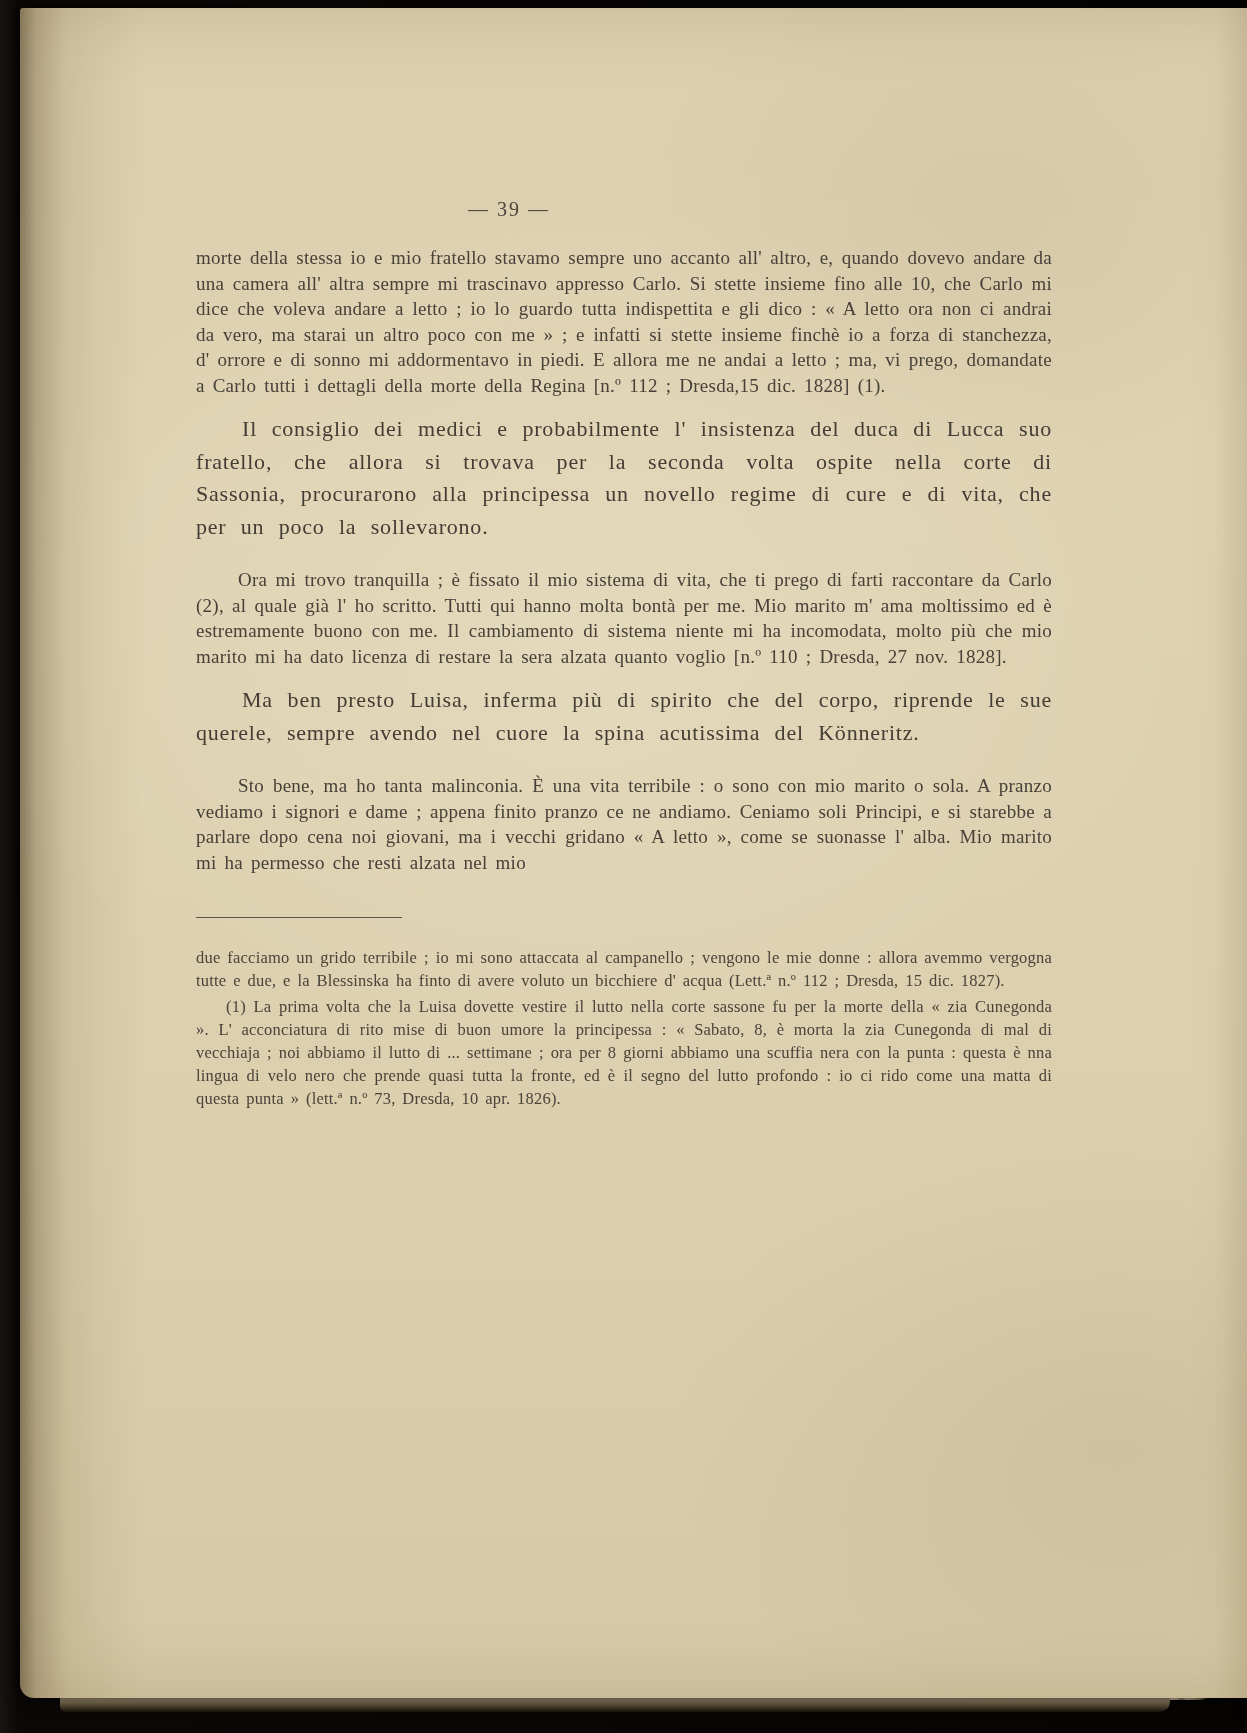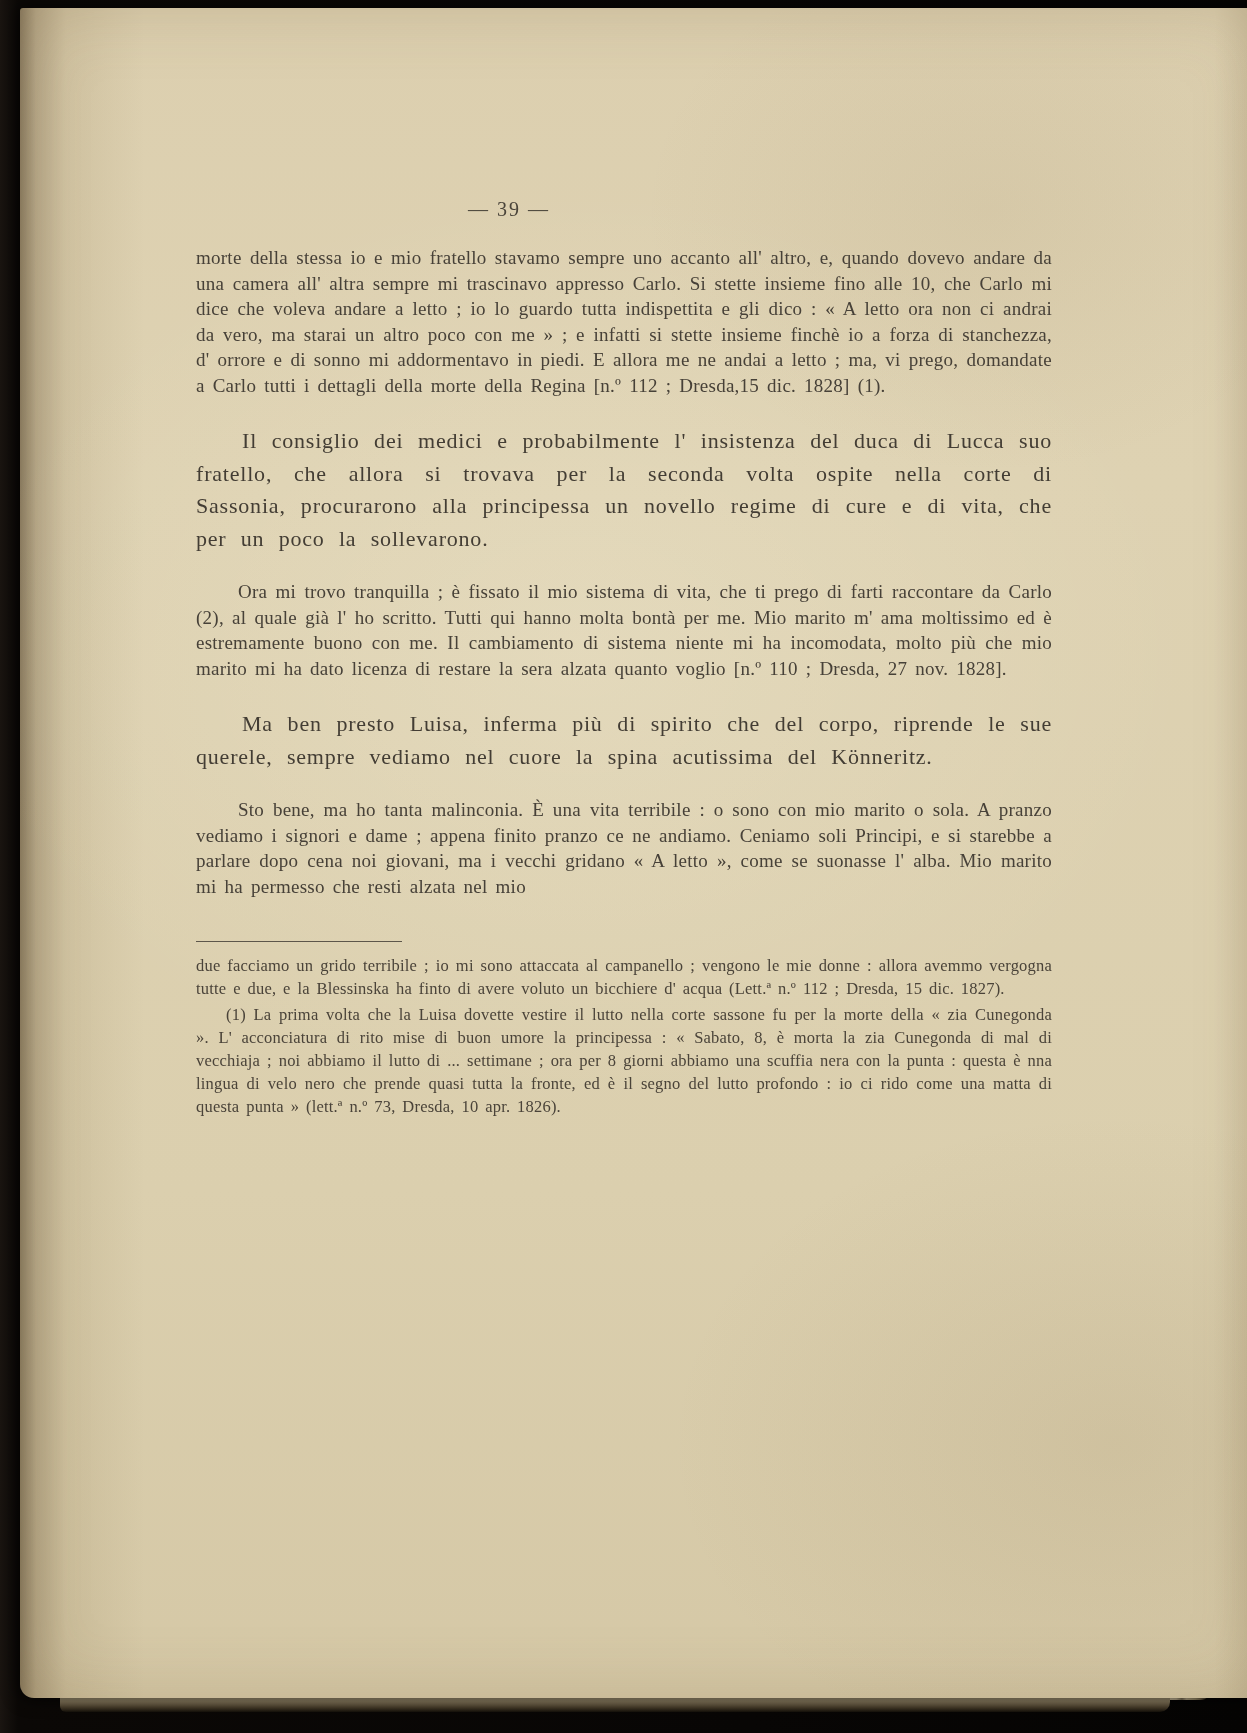--- a/index.html
+++ b/index.html
@@ -57,36 +57,36 @@
     margin-top: 24px;
     font-size: 19px;
     line-height: 25.5px;
     text-align: justify;
     text-indent: 42px;
     word-spacing: 3px;
     letter-spacing: 0.25px;
   }
   p.letter.no-indent { text-indent: 0; }
   p.narrative {
-    margin-top: 27px;
+    margin-top: 15px;
     font-size: 22px;
     line-height: 32.5px;
     text-align: justify;
     text-indent: 46px;
     word-spacing: 8px;
     letter-spacing: 0.8px;
     color: #433d34;
   }
   .footnote-rule {
     margin-top: 42px;
     width: 206px;
     border: 0;
     border-top: 1.5px solid #5d564a;
   }
-  .footnotes { margin-top: 12px; }
+  .footnotes { margin-top: 28px; }
   p.footnote {
     margin-top: 3px;
     font-size: 16.5px;
     line-height: 23px;
     text-align: justify;
     text-indent: 30px;
     word-spacing: 2.5px;
     letter-spacing: 0.2px;
     color: #4a4339;
   }
@@ -104,21 +104,21 @@
     <div class="content">
 
       <div class="page-number">— 39 —</div>
 
       <p class="letter no-indent">morte della stessa io e mio fratello stavamo sempre uno accanto all' altro, e, quando dovevo andare da una camera all' altra sempre mi trascinavo appresso Carlo. Si stette insieme fino alle 10, che Carlo mi dice che voleva andare a letto ; io lo guardo tutta indispettita e gli dico : « A letto ora non ci andrai da vero, ma starai un altro poco con me » ; e infatti si stette insieme finchè io a forza di stanchezza, d' orrore e di sonno mi addormentavo in piedi. E allora me ne andai a letto ; ma, vi prego, domandate a Carlo tutti i dettagli della morte della Regina [n.º 112 ; Dresda,15 dic. 1828] (1).</p>
 
       <p class="narrative">Il consiglio dei medici e probabilmente l' insistenza del duca di Lucca suo fratello, che allora si trovava per la seconda volta ospite nella corte di Sassonia, procurarono alla principessa un novello regime di cure e di vita, che per un poco la sollevarono.</p>
 
       <p class="letter">Ora mi trovo tranquilla ; è fissato il mio sistema di vita, che ti prego di farti raccontare da Carlo (2), al quale già l' ho scritto. Tutti qui hanno molta bontà per me. Mio marito m' ama moltissimo ed è estremamente buono con me. Il cambiamento di sistema niente mi ha incomodata, molto più che mio marito mi ha dato licenza di restare la sera alzata quanto voglio [n.º 110 ; Dresda, 27 nov. 1828].</p>
 
-      <p class="narrative">Ma ben presto Luisa, inferma più di spirito che del corpo, riprende le sue querele, sempre vediamo nel cuore la spina acutissima del Könneritz.</p>
+      <p class="narrative">Ma ben presto Luisa, inferma più di spirito che del corpo, riprende le sue querele, sempre avendo nel cuore la spina acutissima del Könneritz.</p>
 
       <p class="letter">Sto bene, ma ho tanta malinconia. È una vita terribile : o sono con mio marito o sola. A pranzo vediamo i signori e dame ; appena finito pranzo ce ne andiamo. Ceniamo soli Principi, e si starebbe a parlare dopo cena noi giovani, ma i vecchi gridano « A letto », come se suonasse l' alba. Mio marito mi ha permesso che resti alzata nel mio</p>
 
       <hr class="footnote-rule">
 
       <div class="footnotes">
         <p class="footnote no-indent">due facciamo un grido terribile ; io mi sono attaccata al campanello ; vengono le mie donne : allora avemmo vergogna tutte e due, e la Blessinska ha finto di avere voluto un bicchiere d' acqua (Lett.ª n.º 112 ; Dresda, 15 dic. 1827).</p>
         <p class="footnote">(1) La prima volta che la Luisa dovette vestire il lutto nella corte sassone fu per la morte della « zia Cunegonda ». L' acconciatura di rito mise di buon umore la principessa : « Sabato, 8, è morta la zia Cunegonda di mal di vecchiaja ; noi abbiamo il lutto di ... settimane ; ora per 8 giorni abbiamo una scuffia nera con la punta : questa è nna lingua di velo nero che prende quasi tutta la fronte, ed è il segno del lutto profondo : io ci rido come una matta di questa punta » (lett.ª n.º 73, Dresda, 10 apr. 1826).</p>
       </div>
 

